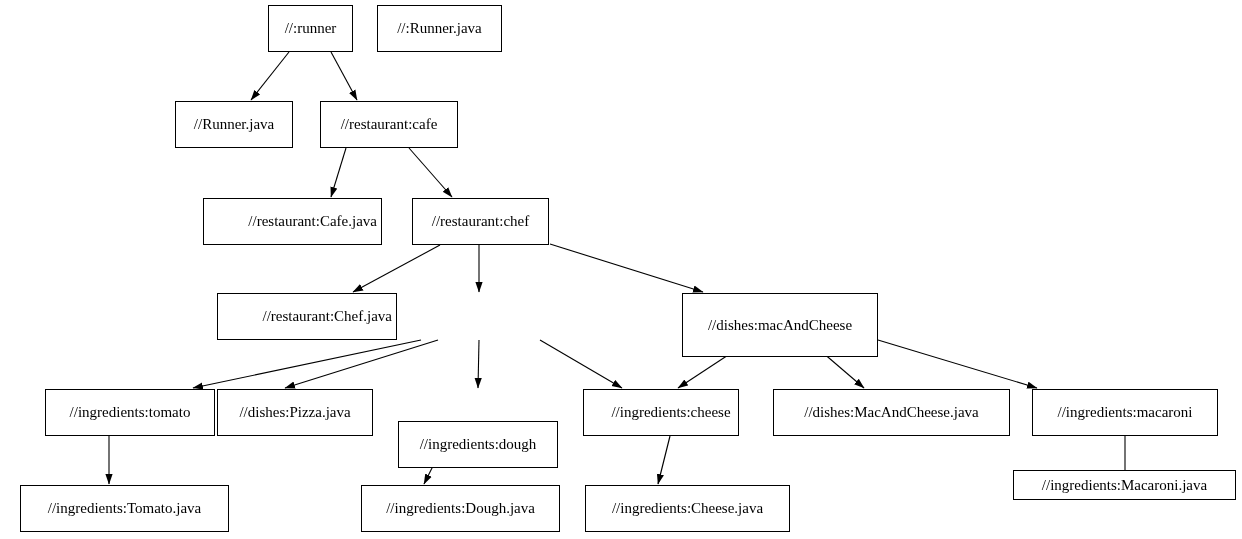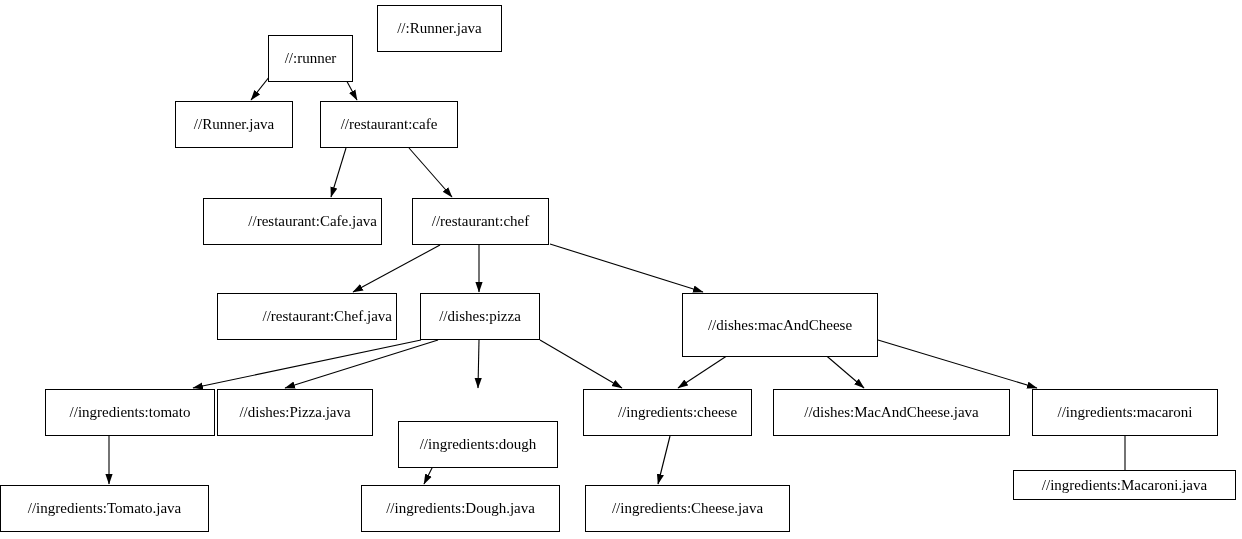--- a/index.html
+++ b/index.html
@@ -62,66 +62,63 @@
       <line x1="479" y1="340" x2="478" y2="388" stroke="#000000" stroke-width="1.1" marker-end="url(#arrowhead)"></line>
       <line x1="540" y1="340" x2="622" y2="388" stroke="#000000" stroke-width="1.1" marker-end="url(#arrowhead)"></line>
       <line x1="751" y1="340" x2="678" y2="388" stroke="#000000" stroke-width="1.1" marker-end="url(#arrowhead)"></line>
       <line x1="808" y1="340" x2="864" y2="388" stroke="#000000" stroke-width="1.1" marker-end="url(#arrowhead)"></line>
       <line x1="878" y1="340" x2="1037" y2="388" stroke="#000000" stroke-width="1.1" marker-end="url(#arrowhead)"></line>
       <line x1="109" y1="436" x2="109" y2="484" stroke="#000000" stroke-width="1.1" marker-end="url(#arrowhead)"></line>
       <line x1="448" y1="436" x2="424" y2="484" stroke="#000000" stroke-width="1.1" marker-end="url(#arrowhead)"></line>
       <line x1="670" y1="436" x2="658" y2="484" stroke="#000000" stroke-width="1.1" marker-end="url(#arrowhead)"></line>
       <line x1="1125" y1="436" x2="1125" y2="484" stroke="#000000" stroke-width="1.1" marker-end="url(#arrowhead)"></line>
     </svg>
-    <div class="node" style="left: 268px; top: 5px; width: 85px; height: 47px; margin-top: 30px;">
+    <div class="node" style="left: 268px; top: 5px; width: 85px; height: 47px;">
       <span>//:runner</span>
     </div>
     <div class="node" style="left: 377px; top: 5px; width: 125px; height: 47px;">
       <span>//:Runner.java</span>
     </div>
     <div class="node" style="left: 175px; top: 101px; width: 118px; height: 47px;">
       <span>//Runner.java</span>
     </div>
     <div class="node" style="left: 320px; top: 101px; width: 138px; height: 47px;">
       <span>//restaurant:cafe</span>
     </div>
     <div class="node" style="left: 203px; top: 198px; width: 179px; height: 47px; justify-content: flex-end;">
       <span>//restaurant:Cafe.java</span>
     </div>
     <div class="node" style="left: 412px; top: 198px; width: 137px; height: 47px;">
       <span>//restaurant:chef</span>
     </div>
     <div class="node" style="left: 217px; top: 293px; width: 180px; height: 47px; justify-content: flex-end;">
       <span>//restaurant:Chef.java</span>
     </div>
-    <div class="node" style="left: 420px; top: 293px; width: 120px; height: 47px;">
-      <span>//dishes:pizza</span>
-    </div>
     <div class="node" style="left: 682px; top: 293px; width: 196px; height: 64px;">
       <span>//dishes:macAndCheese</span>
     </div>
     <div class="node" style="left: 25px; top: 389px; width: 170px; height: 47px; margin-left: 20px;">
       <span>//ingredients:tomato</span>
     </div>
     <div class="node" style="left: 217px; top: 389px; width: 156px; height: 47px;">
       <span>//dishes:Pizza.java</span>
     </div>
     <div class="node" style="left: 398px; top: 389px; width: 160px; height: 47px; margin-top: 32px;">
       <span>//ingredients:dough</span>
     </div>
-    <div class="node" style="left: 583px; top: 389px; width: 169px; height: 47px; padding-left: 20px;">
+    <div class="node" style="left: 583px; top: 389px; width: 156px; height: 47px; padding-left: 20px;">
       <span>//ingredients:cheese</span>
     </div>
     <div class="node" style="left: 773px; top: 389px; width: 237px; height: 47px;">
       <span>//dishes:MacAndCheese.java</span>
     </div>
     <div class="node" style="left: 1032px; top: 389px; width: 186px; height: 47px;">
       <span>//ingredients:macaroni</span>
     </div>
-    <div class="node" style="left: 0; top: 485px; width: 209px; height: 47px;">
+    <div class="node" style="left: 20px; top: 485px; width: 209px; height: 47px;">
       <span>//ingredients:Tomato.java</span>
     </div>
     <div class="node" style="left: 361px; top: 485px; width: 199px; height: 47px;">
       <span>//ingredients:Dough.java</span>
     </div>
     <div class="node" style="left: 585px; top: 485px; width: 205px; height: 47px;">
       <span>//ingredients:Cheese.java</span>
     </div>
     <div class="node" style="left: 1013px; top: 470px; width: 223px; height: 30px;">
       <span>//ingredients:Macaroni.java</span>

